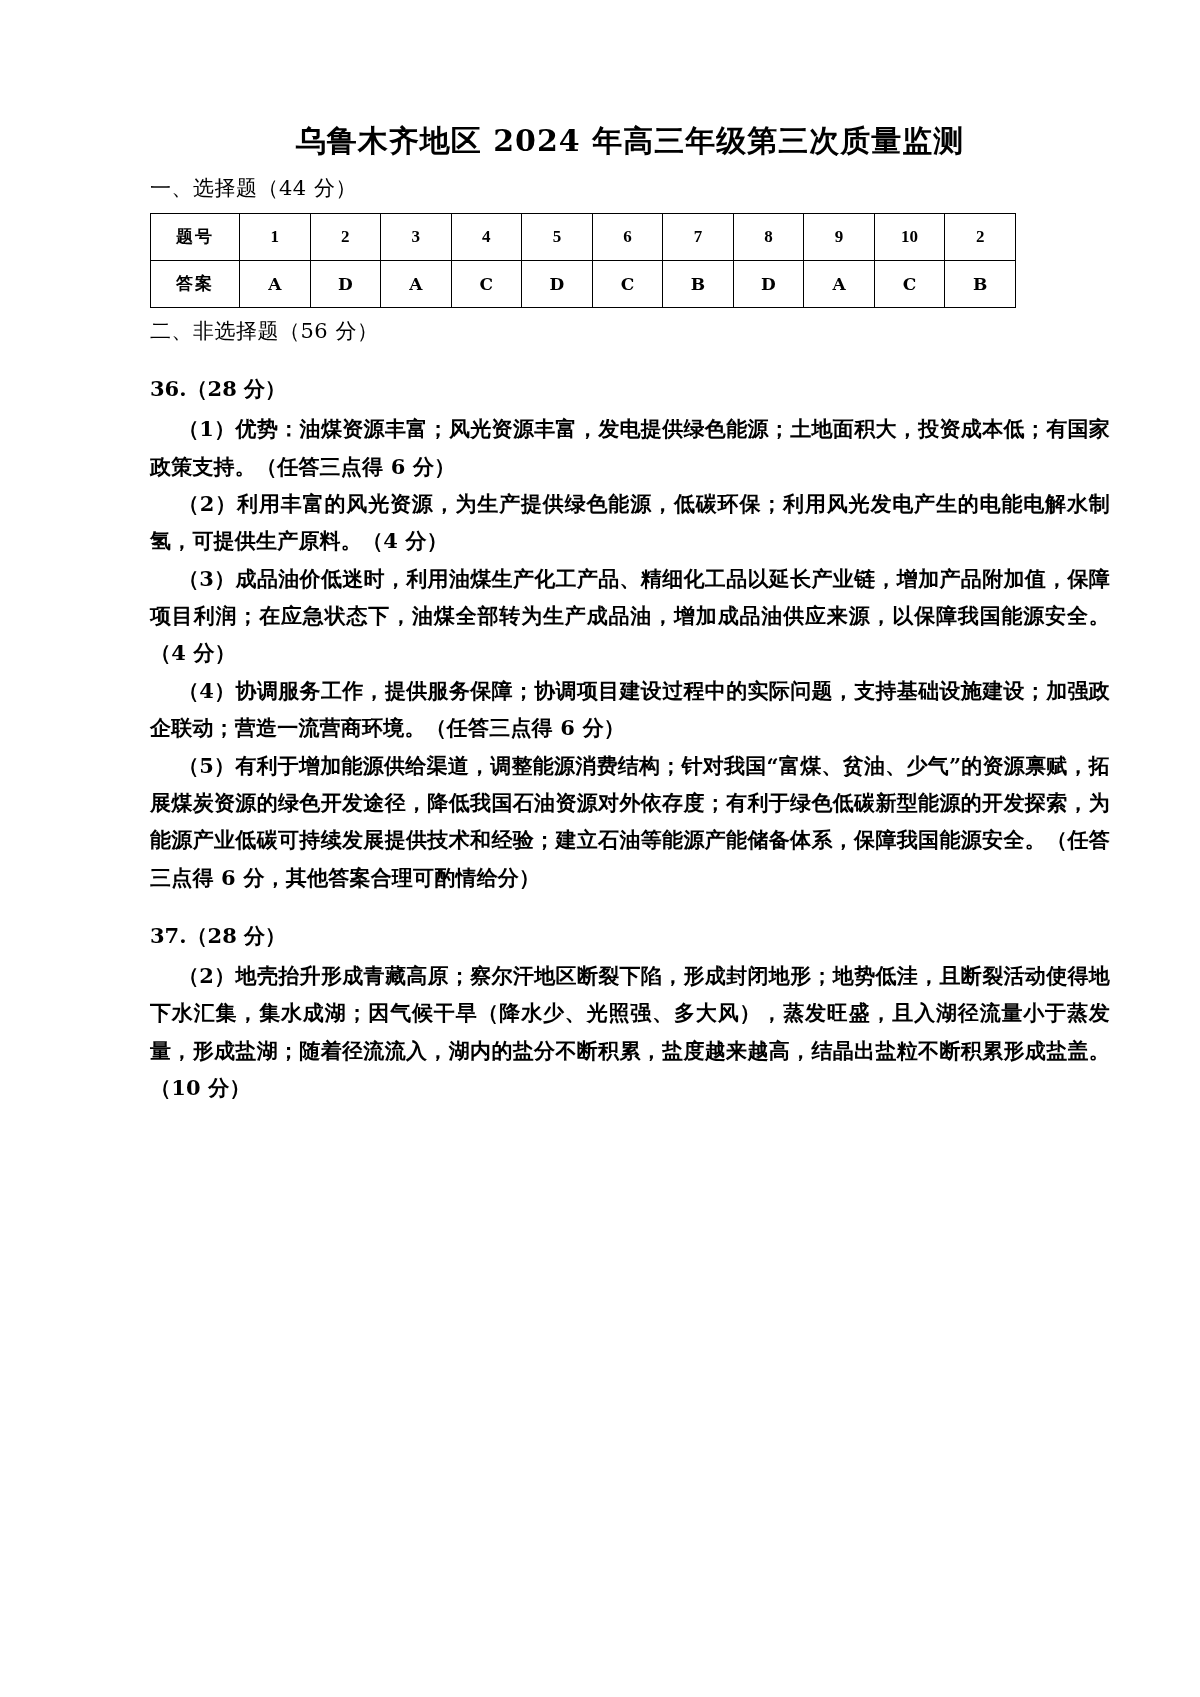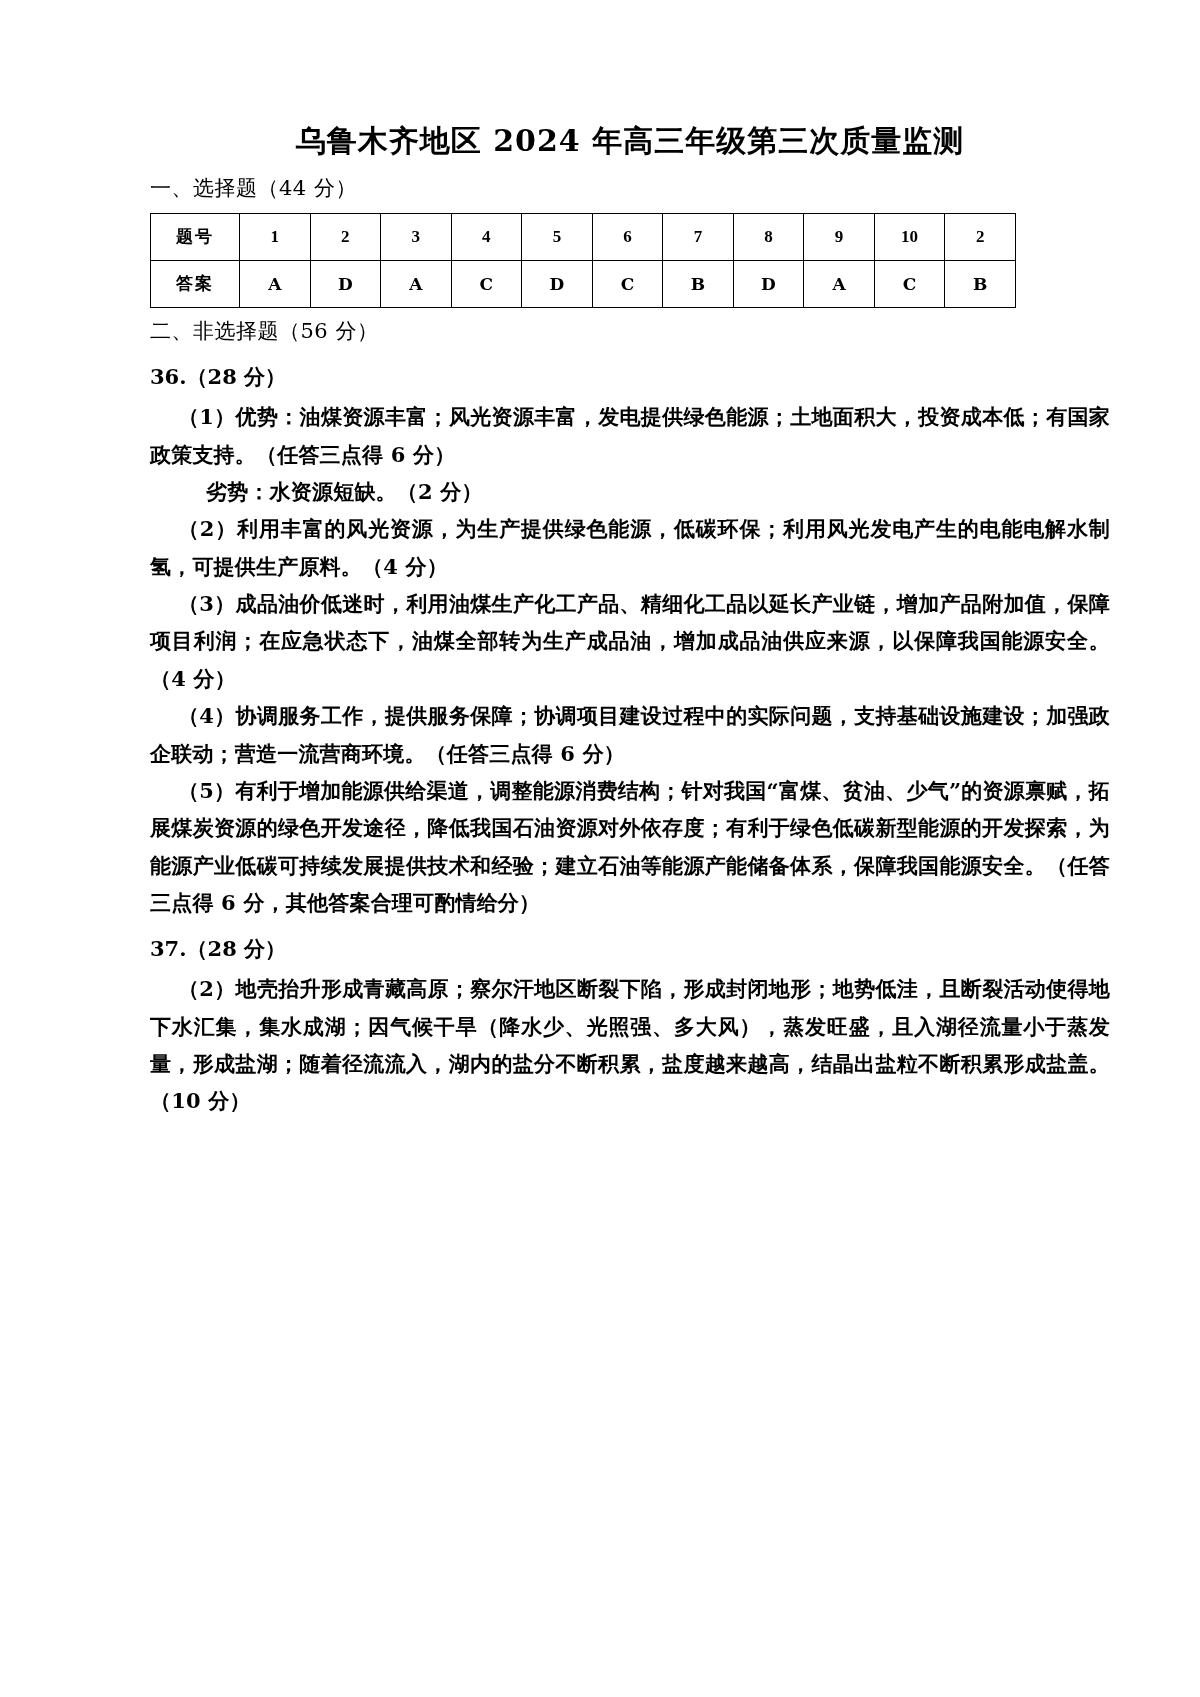--- a/index.html
+++ b/index.html
@@ -62,21 +62,21 @@
   table.answers td.head {
     width: 86px;
     letter-spacing: 2px;
   }
   table.answers td.num {
     font-family: "Liberation Serif", serif;
   }
   .q-head {
     font-size: 21px;
     font-weight: bold;
-    margin: 9px 0 2px 0;
+    margin: 21px 0 2px 0;
     line-height: 1.8;
   }
   p.para {
     font-size: 21px;
     font-weight: bold;
     line-height: 1.78;
     margin: 0;
     text-align: justify;
     text-justify: inter-ideograph;
     text-indent: 0;
@@ -128,21 +128,20 @@
         <td>C</td>
         <td>B</td>
       </tr>
     </tbody>
   </table>
 
   <div class="section-head">二、非选择题（56 分）</div>
 
   <div class="q-head">36.（28 分）</div>
   <p class="para indent">（1）优势：油煤资源丰富；风光资源丰富，发电提供绿色能源；土地面积大，投资成本低；有国家政策支持。（任答三点得 6 分）</p>
-  <p class="para indent2">劣势：水资源短缺。（2 分）</p>
   <p class="para indent">（2）利用丰富的风光资源，为生产提供绿色能源，低碳环保；利用风光发电产生的电能电解水制氢，可提供生产原料。（4 分）</p>
   <p class="para indent">（3）成品油价低迷时，利用油煤生产化工产品、精细化工品以延长产业链，增加产品附加值，保障项目利润；在应急状态下，油煤全部转为生产成品油，增加成品油供应来源，以保障我国能源安全。（4 分）</p>
   <p class="para indent">（4）协调服务工作，提供服务保障；协调项目建设过程中的实际问题，支持基础设施建设；加强政企联动；营造一流营商环境。（任答三点得 6 分）</p>
   <p class="para indent">（5）有利于增加能源供给渠道，调整能源消费结构；针对我国“富煤、贫油、少气”的资源禀赋，拓展煤炭资源的绿色开发途径，降低我国石油资源对外依存度；有利于绿色低碳新型能源的开发探索，为能源产业低碳可持续发展提供技术和经验；建立石油等能源产能储备体系，保障我国能源安全。（任答三点得 6 分，其他答案合理可酌情给分）</p>
 
   <div class="q-head">37.（28 分）</div>
   <p class="para indent">（2）地壳抬升形成青藏高原；察尔汗地区断裂下陷，形成封闭地形；地势低洼，且断裂活动使得地下水汇集，集水成湖；因气候干旱（降水少、光照强、多大风），蒸发旺盛，且入湖径流量小于蒸发量，形成盐湖；随着径流流入，湖内的盐分不断积累，盐度越来越高，结晶出盐粒不断积累形成盐盖。（10 分）</p>
 
 </div>
 

